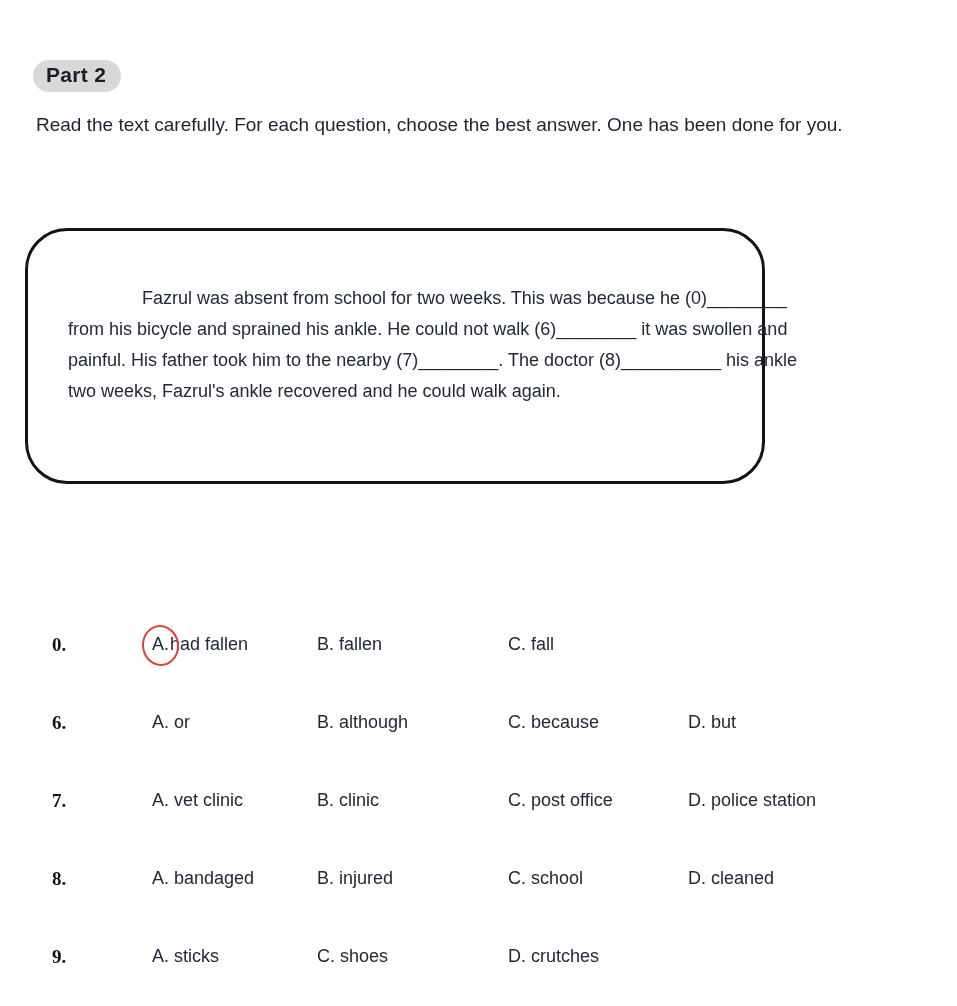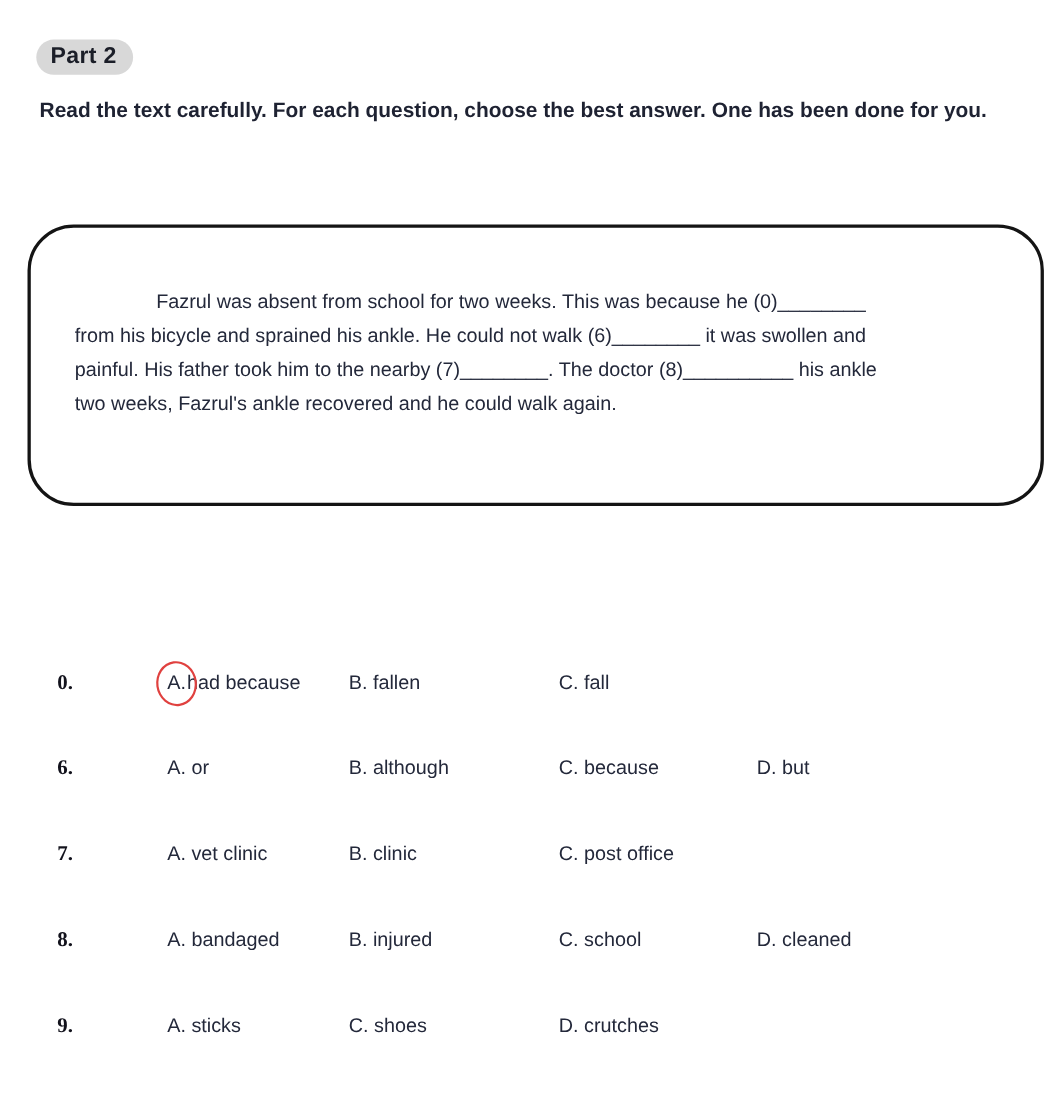--- a/index.html
+++ b/index.html
@@ -11,49 +11,49 @@
     width: 957px;
     height: 1006px;
     font-family: "Liberation Sans", sans-serif;
     color: #23283a;
     overflow: hidden;
   }
   .page {
     position: relative;
     width: 957px;
     height: 1006px;
-    padding-top: 36px;
+    padding-top: 60px;
     box-sizing: border-box;
   }
   
   .part-badge {
     display: inline-block;
     margin-left: 33px;
     background: #d8d8d8;
     color: #1b1e28;
     font-weight: bold;
     font-size: 21px;
     padding: 3px 15px 5px 13px;
     border-radius: 16px;
     letter-spacing: 0.3px;
   }
   
   .instructions {
     margin: 15px 20px 0 36px;
     max-width: 900px;
-    font-weight: bold;
+    font-weight: normal;
     font-size: 19px;
     line-height: 1.85;
     color: #1e2232;
   }
   
   .passage-box {
     box-sizing: border-box;
     margin: 86px 0 0 25px;
-    width: 924px;
+    width: 740px;
     height: 256px;
     border: 3px solid #141414;
     border-radius: 42px;
     padding: 52px 36px 0 40px;
     background: #ffffff;
   }
   .passage-line {
     font-size: 18px;
     line-height: 31px;
     white-space: nowrap;
@@ -120,36 +120,37 @@
         <div class="passage-line first">Fazrul was absent from school for two weeks. This was because he (0)________</div>
         <div class="passage-line">from his bicycle and sprained his ankle. He could not walk (6)________ it was swollen and</div>
         <div class="passage-line">painful. His father took him to the nearby (7)________. The doctor (8)__________ his ankle</div>
         <div class="passage-line">two weeks, Fazrul's ankle recovered and he could walk again.</div>
       </div>
   </div>
 
   <div class="questions" id="questions">
       <div class="question-row">
         <span class="q-number">0.</span>
-        <span class="option circled"><span class="opt-letter">A.<span class="answer-circle"></span></span><span class="opt-text">had because</span></span>
+        <span class="option circled"><span class="opt-letter">A.<span class="answer-circle"></span></span><span class="opt-text">had fallen</span></span>
         <span class="option"><span class="opt-letter">B.</span><span class="opt-text">fallen</span></span>
         <span class="option"><span class="opt-letter">C.</span><span class="opt-text">fall</span></span>
       </div>
       <div class="question-row">
         <span class="q-number">6.</span>
         <span class="option"><span class="opt-letter">A.</span><span class="opt-text">or</span></span>
         <span class="option"><span class="opt-letter">B.</span><span class="opt-text">although</span></span>
         <span class="option"><span class="opt-letter">C.</span><span class="opt-text">because</span></span>
         <span class="option"><span class="opt-letter">D.</span><span class="opt-text">but</span></span>
       </div>
       <div class="question-row">
         <span class="q-number">7.</span>
         <span class="option"><span class="opt-letter">A.</span><span class="opt-text">vet clinic</span></span>
         <span class="option"><span class="opt-letter">B.</span><span class="opt-text">clinic</span></span>
         <span class="option"><span class="opt-letter">C.</span><span class="opt-text">post office</span></span>
+        <span class="option"><span class="opt-letter">D.</span><span class="opt-text">police station</span></span>
       </div>
       <div class="question-row">
         <span class="q-number">8.</span>
         <span class="option"><span class="opt-letter">A.</span><span class="opt-text">bandaged</span></span>
         <span class="option"><span class="opt-letter">B.</span><span class="opt-text">injured</span></span>
         <span class="option"><span class="opt-letter">C.</span><span class="opt-text">school</span></span>
         <span class="option"><span class="opt-letter">D.</span><span class="opt-text">cleaned</span></span>
       </div>
       <div class="question-row">
         <span class="q-number">9.</span>

